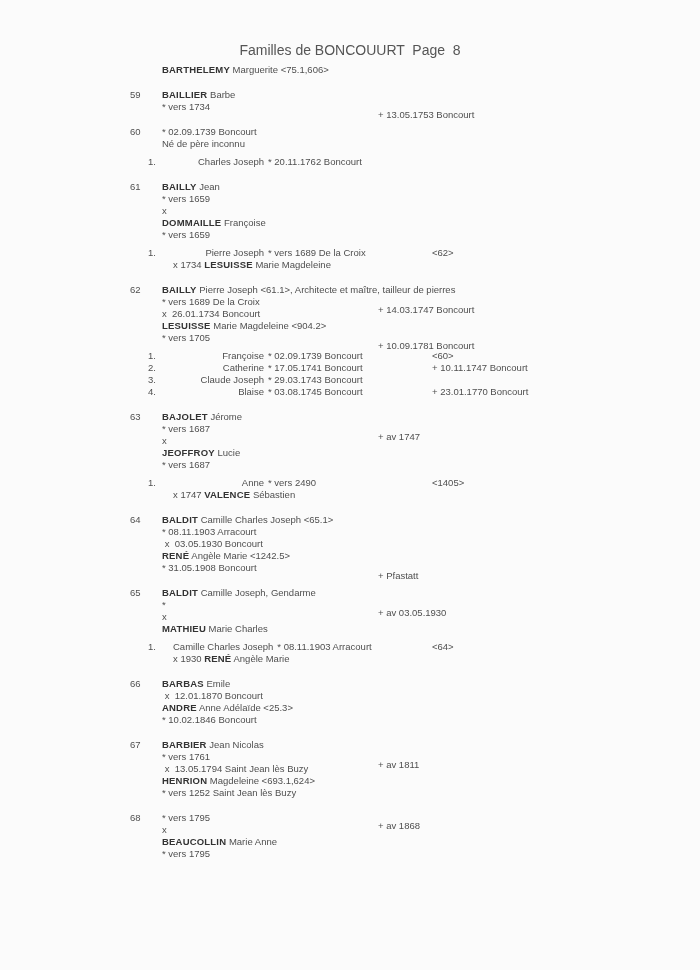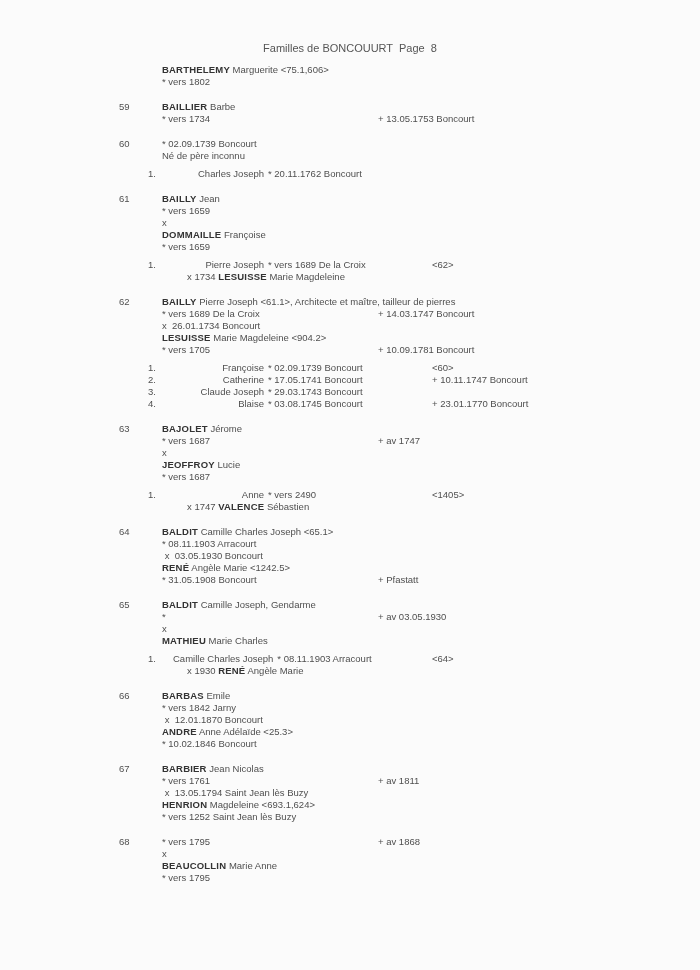--- a/index.html
+++ b/index.html
@@ -9,48 +9,47 @@
     margin:0 auto;
     background:#fbfbfb;
     font-family:"Liberation Sans", sans-serif;
     font-size:9.5px;
     color:#4f4f4f;
     overflow:hidden;
   }
   .title {
     position:absolute; top:42px; left:0; right:0;
     text-align:center;
-    font-size:11px;
+    font-size:14px;
     color:#555;
     white-space:pre;
   }
   .records { position:absolute; top:64px; left:0; right:0; }
   .record { position:relative; padding-left:145px; margin-bottom:13px; }
-  .rec-no { position:absolute; left:119px; top:0; line-height:12px; }
+  .rec-no { position:absolute; left:130px; top:0; line-height:12px; }
   .line { position:relative; line-height:12px; min-height:12px; white-space:pre-wrap;padding-left:17px; }
   .surname { font-weight:bold; color:#333; letter-spacing:0.2px; }
-  .death { position:absolute; left:233px; top:0; white-space:pre; }
+  .death { position:absolute; left:233px; top:8px; white-space:pre; }
   .children { margin-top:6px; margin-left:3px; }
   .child-l1 { position:relative; display:flex; line-height:12px; white-space:pre-wrap; }
   .c-num { flex:0 0 25px; }
   .c-name { flex:0 0 auto; min-width:91px; padding-right:4px;text-align:right; }
   .c-birth { flex:0 0 auto; }
   .c-ref { position:absolute; left:284px; top:0; white-space:pre; }
-  .child-l2 { margin-left:39px; line-height:12px; white-space:pre-wrap; }
+  .child-l2 { margin-left:25px; line-height:12px; white-space:pre-wrap; }
 </style>
 </head>
 <body>
 
 <div class="page">
   <div class="title">Familles de BONCOUURT  Page  8</div>
   <div class="records">
       <div class="record">
         <div class="rec-body">
           <div class="line"><span class="surname">BARTHELEMY</span><span> Marguerite &lt;75.1,606&gt;</span></div>
-          <div class="line"><span>* vers 1802</span></div>
         </div>
       </div>
       <div class="record">
         <div class="rec-no">59</div>
         <div class="rec-body">
           <div class="line"><span class="surname">BAILLIER</span><span> Barbe</span></div>
           <div class="line"><span>* vers 1734</span><span class="death">+ 13.05.1753 Boncourt</span></div>
         </div>
       </div>
       <div class="record">
@@ -127,21 +126,20 @@
           <div class="children">
             <div class="child-l1"><span class="c-num">1.</span><span class="c-name">Camille Charles Joseph</span><span class="c-birth">* 08.11.1903 Arracourt</span><span class="c-ref">&lt;64&gt;</span></div>
             <div class="child-l2"><span>x 1930 </span><span class="surname">RENÉ</span><span> Angèle Marie</span></div>
           </div>
         </div>
       </div>
       <div class="record">
         <div class="rec-no">66</div>
         <div class="rec-body">
           <div class="line"><span class="surname">BARBAS</span><span> Emile</span></div>
-          <div class="line"><span>* vers 1842 Jarny</span></div>
           <div class="line"><span> x  12.01.1870 Boncourt</span></div>
           <div class="line"><span class="surname">ANDRE</span><span> Anne Adélaïde &lt;25.3&gt;</span></div>
           <div class="line"><span>* 10.02.1846 Boncourt</span></div>
         </div>
       </div>
       <div class="record">
         <div class="rec-no">67</div>
         <div class="rec-body">
           <div class="line"><span class="surname">BARBIER</span><span> Jean Nicolas</span></div>
           <div class="line"><span>* vers 1761</span><span class="death">+ av 1811</span></div>

